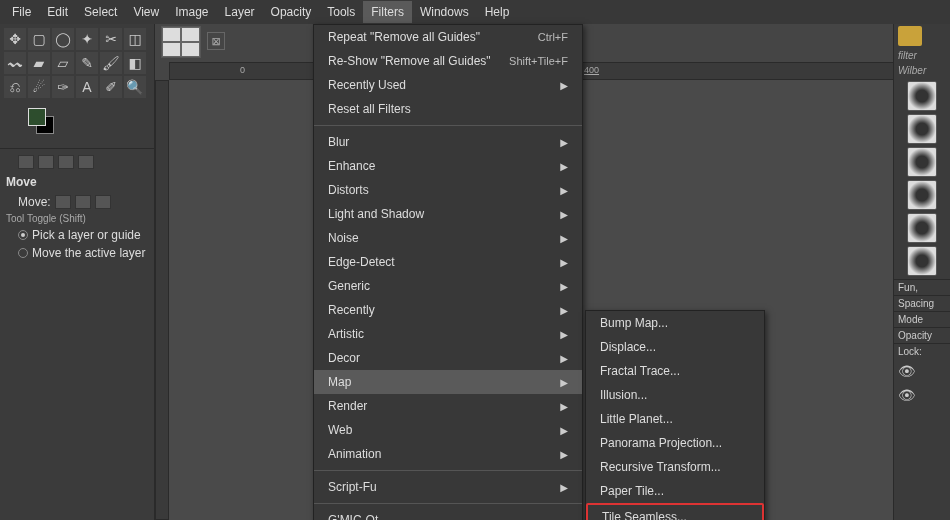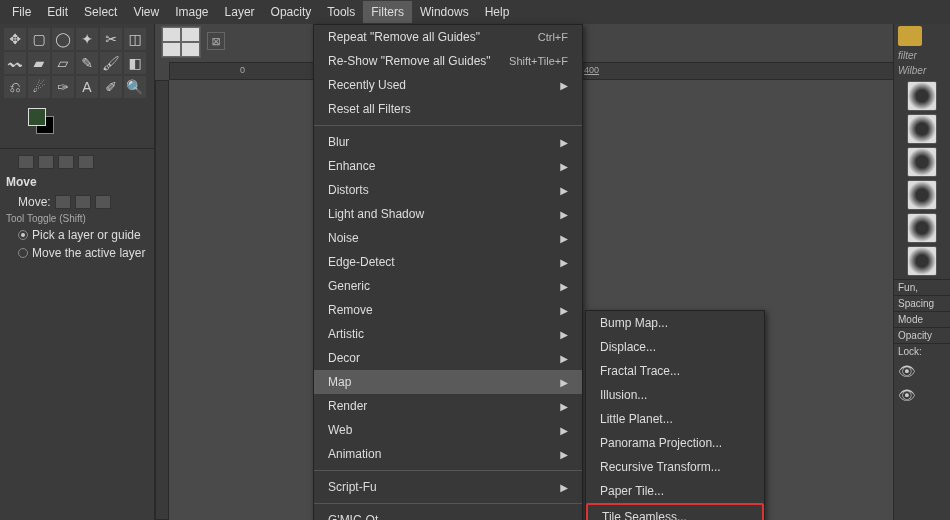--- a/index.html
+++ b/index.html
@@ -188,21 +188,21 @@
     </div>
     <div class="row">
       <span>Edge-Detect</span>
       <span class="arr">▶</span>
     </div>
     <div class="row">
       <span>Generic</span>
       <span class="arr">▶</span>
     </div>
     <div class="row">
-      <span>Remove</span>
+      <span>Recently</span>
       <span class="arr">▶</span>
     </div>
     <div class="row">
       <span>Artistic</span>
       <span class="arr">▶</span>
     </div>
     <div class="row">
       <span>Decor</span>
       <span class="arr">▶</span>
     </div>

